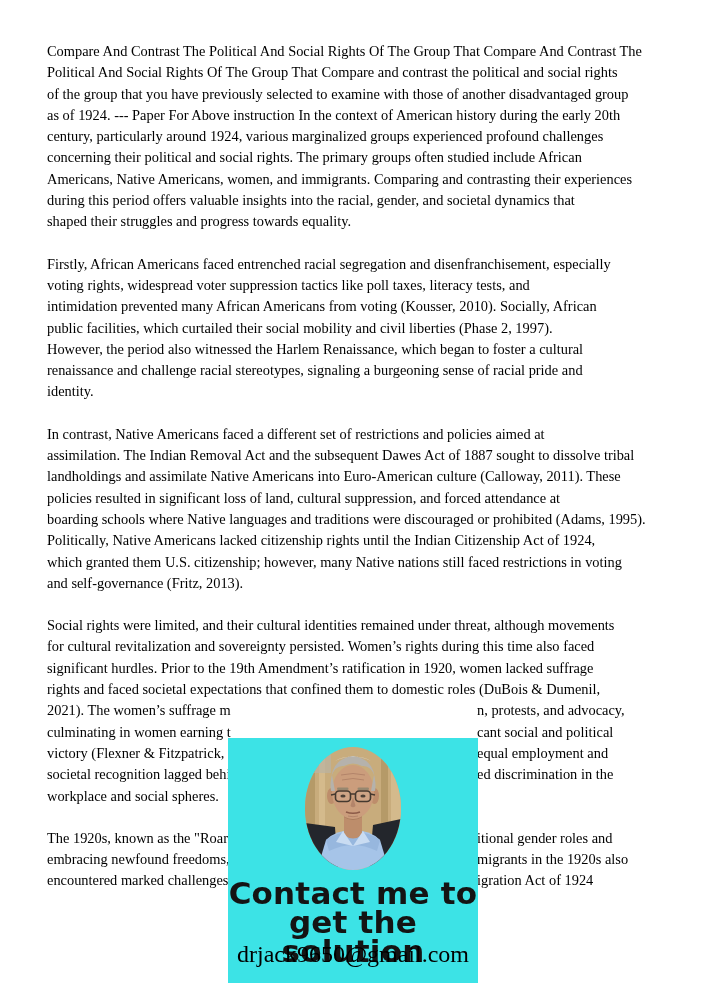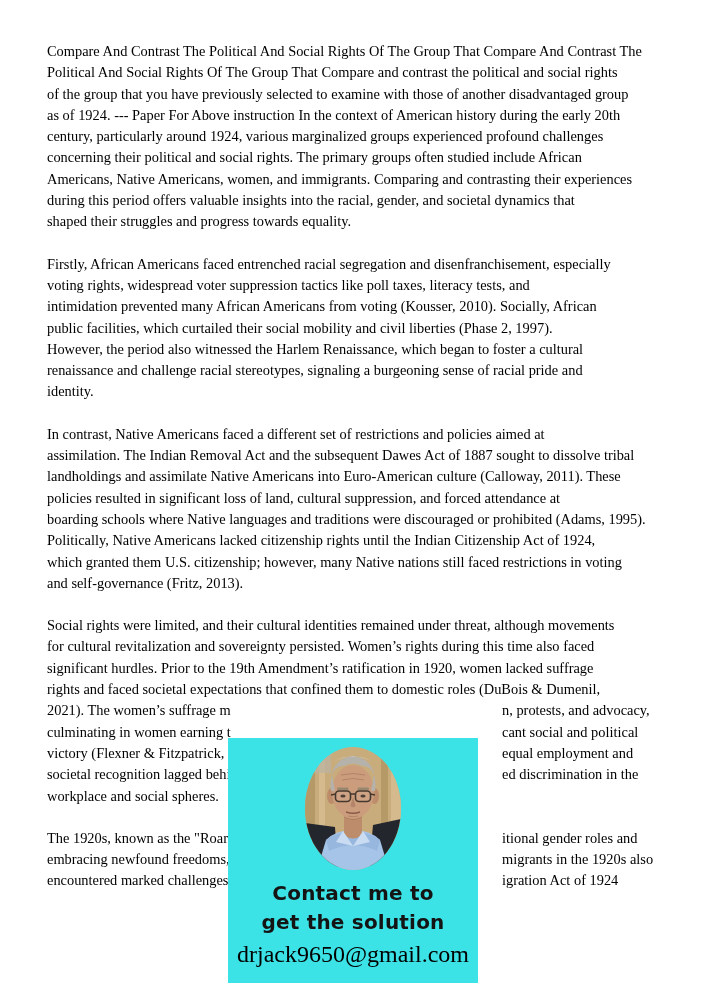--- a/index.html
+++ b/index.html
@@ -8,33 +8,33 @@
     background:#ffffff; overflow:hidden;
     font-family:"Liberation Serif", serif;
     margin-top:8px;
   }
   .doc {
     position:absolute; left:47px; top:33px; width:616px;
     font-size:14.4px; line-height:21.3px; color:#000000;
   }
   .para { margin:0 0 21px 0; }
   .line { position:relative; height:21.3px; white-space:nowrap; }
-  .rfrag { position:absolute; left:455px; top:0; }
+  .rfrag { position:absolute; left:430px; top:0; }
   .overlay {
     position:absolute; left:228px; top:730px; width:250px; height:245px;
     background:#3ce3e6; text-align:center;
   }
   .photo {
     position:absolute; left:77px; top:9px; width:96px; height:123px;
     border-radius:50%; overflow:hidden;
   }
   .ctitle {
     position:absolute; left:0; top:141px; width:100%;
     font-family:"DejaVu Sans", sans-serif; font-weight:700;
-    font-size:20px; line-height:29px; color:#141414; letter-spacing:0.2px;
+    font-size:31px; line-height:29px; color:#141414; letter-spacing:0.2px;
   }
   .cemail {
     position:absolute; left:0; top:201px; width:100%;
     font-family:"Liberation Serif", serif; font-weight:400;
     font-size:24px; line-height:30px; color:#000000;
   }
 </style>
 </head>
 <body>
 

